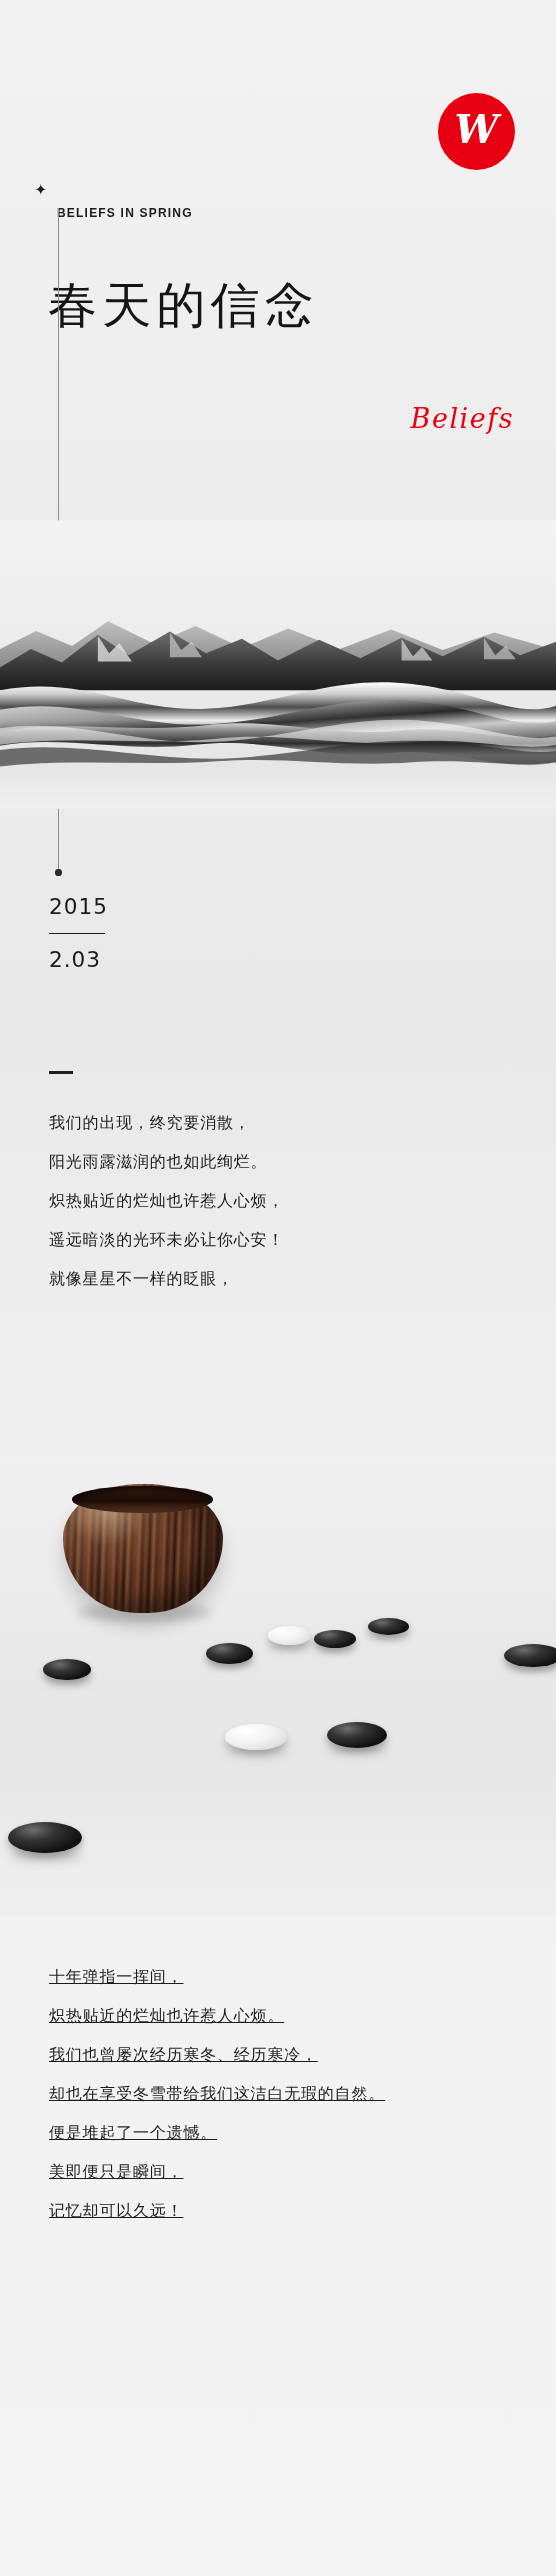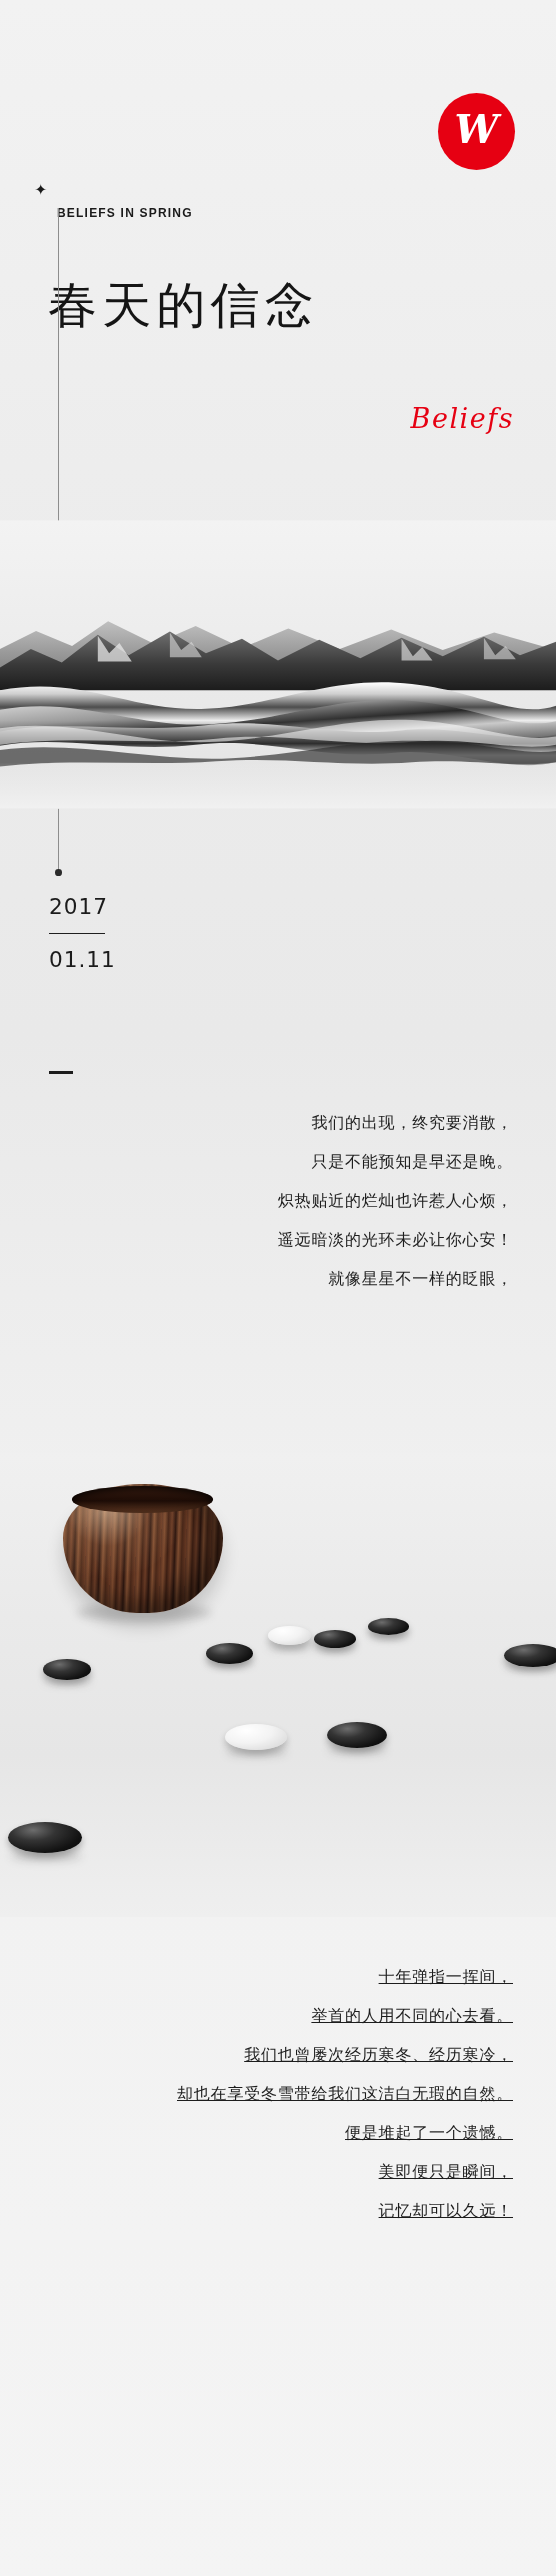--- a/index.html
+++ b/index.html
@@ -162,21 +162,20 @@
 
   .poem {
     position: absolute;
     left: 49px;
     width: 464px;
     color: #1d1d1d;
     font-size: 16px;
     font-weight: 400;
     letter-spacing: 0.8px;
     line-height: 39px;
-    text-align: right;
   }
   .poem-1 { top: 1103px; }
   .poem-2 { top: 1957px; text-decoration: underline; }
 
   
   .stones {
     position: absolute;
     left: 0;
     top: 1453px;
     width: 556px;
@@ -320,28 +319,28 @@
 
       <path d="M0,330 C160,300 250,372 400,366 C545,360 640,300 800,318 C930,332 1000,386 1080,360 L1080,470 C980,492 880,440 760,452 C620,466 520,420 380,436 C240,452 120,416 0,438 Z" fill="url(#liqG)"></path>
       <path d="M0,368 C150,340 260,404 410,396 C560,388 660,336 810,352 C930,364 1000,408 1080,390 L1080,416 C990,438 900,396 780,408 C640,422 540,382 400,398 C260,414 130,386 0,410 Z" fill="url(#liqG2)" opacity="0.9"></path>
       <path d="M0,404 C140,382 270,438 420,430 C570,422 680,376 830,390 C940,400 1010,432 1080,420 L1080,436 C1000,450 920,420 800,430 C660,442 560,410 420,424 C280,438 140,416 0,436 Z" fill="#ffffff" opacity="0.55"></path>
       <path d="M0,446 C150,426 300,470 450,462 C600,454 700,420 860,430 C960,436 1020,456 1080,448 L1080,470 C1000,482 920,462 800,470 C660,480 560,458 420,468 C280,478 140,462 0,478 Z" fill="#2a2a2a" opacity="0.65"></path>
 
       <rect x="0" y="470" width="1080" height="90" fill="url(#fadeBot)"></rect>
     </svg>
   </div>
 
-  <div class="date date-year">2017</div>
+  <div class="date date-year">2015</div>
   <div class="date-rule"></div>
-  <div class="date date-day">01.11</div>
+  <div class="date date-day">2.03</div>
 
   <div class="dash dash-1"></div>
   <div class="poem poem-1">
     <div>我们的出现，终究要消散，</div>
-    <div>只是不能预知是早还是晚。</div>
+    <div>阳光雨露滋润的也如此绚烂。</div>
     <div>炽热贴近的烂灿也许惹人心烦，</div>
     <div>遥远暗淡的光环未必让你心安！</div>
     <div>就像星星不一样的眨眼，</div>
   </div>
 
   <div class="stones">
     <div class="ground"></div>
 
     <div class="stone-shadow" style="left:77px; top:150px; width:134px; height:18.5px;"></div>
     <div class="bowl">
@@ -371,21 +370,21 @@
 
     <div class="stone-shadow" style="left:328px; top:292px; width:59px; height:10.3px;"></div>
     <div class="stone black" style="left:327px; top:269px; width:60px; height:26px;"></div>
 
     <div class="stone-shadow" style="left:10.3px; top:397px; width:72px; height:12.4px;"></div>
     <div class="stone black" style="left:8.2px; top:369px; width:74px; height:31px;"></div>
   </div>
 
   <div class="poem poem-2">
     <div>十年弹指一挥间，</div>
-    <div>举首的人用不同的心去看。</div>
+    <div>炽热贴近的烂灿也许惹人心烦。</div>
     <div>我们也曾屡次经历寒冬、经历寒冷，</div>
     <div>却也在享受冬雪带给我们这洁白无瑕的自然。</div>
     <div>便是堆起了一个遗憾。</div>
     <div>美即便只是瞬间，</div>
     <div>记忆却可以久远！</div>
   </div>
 
   <span class="sr">mountain-and-liquid-wave-photo</span>
   <span class="sr">wooden-go-bowl-and-stones-photo</span>
 </div>

